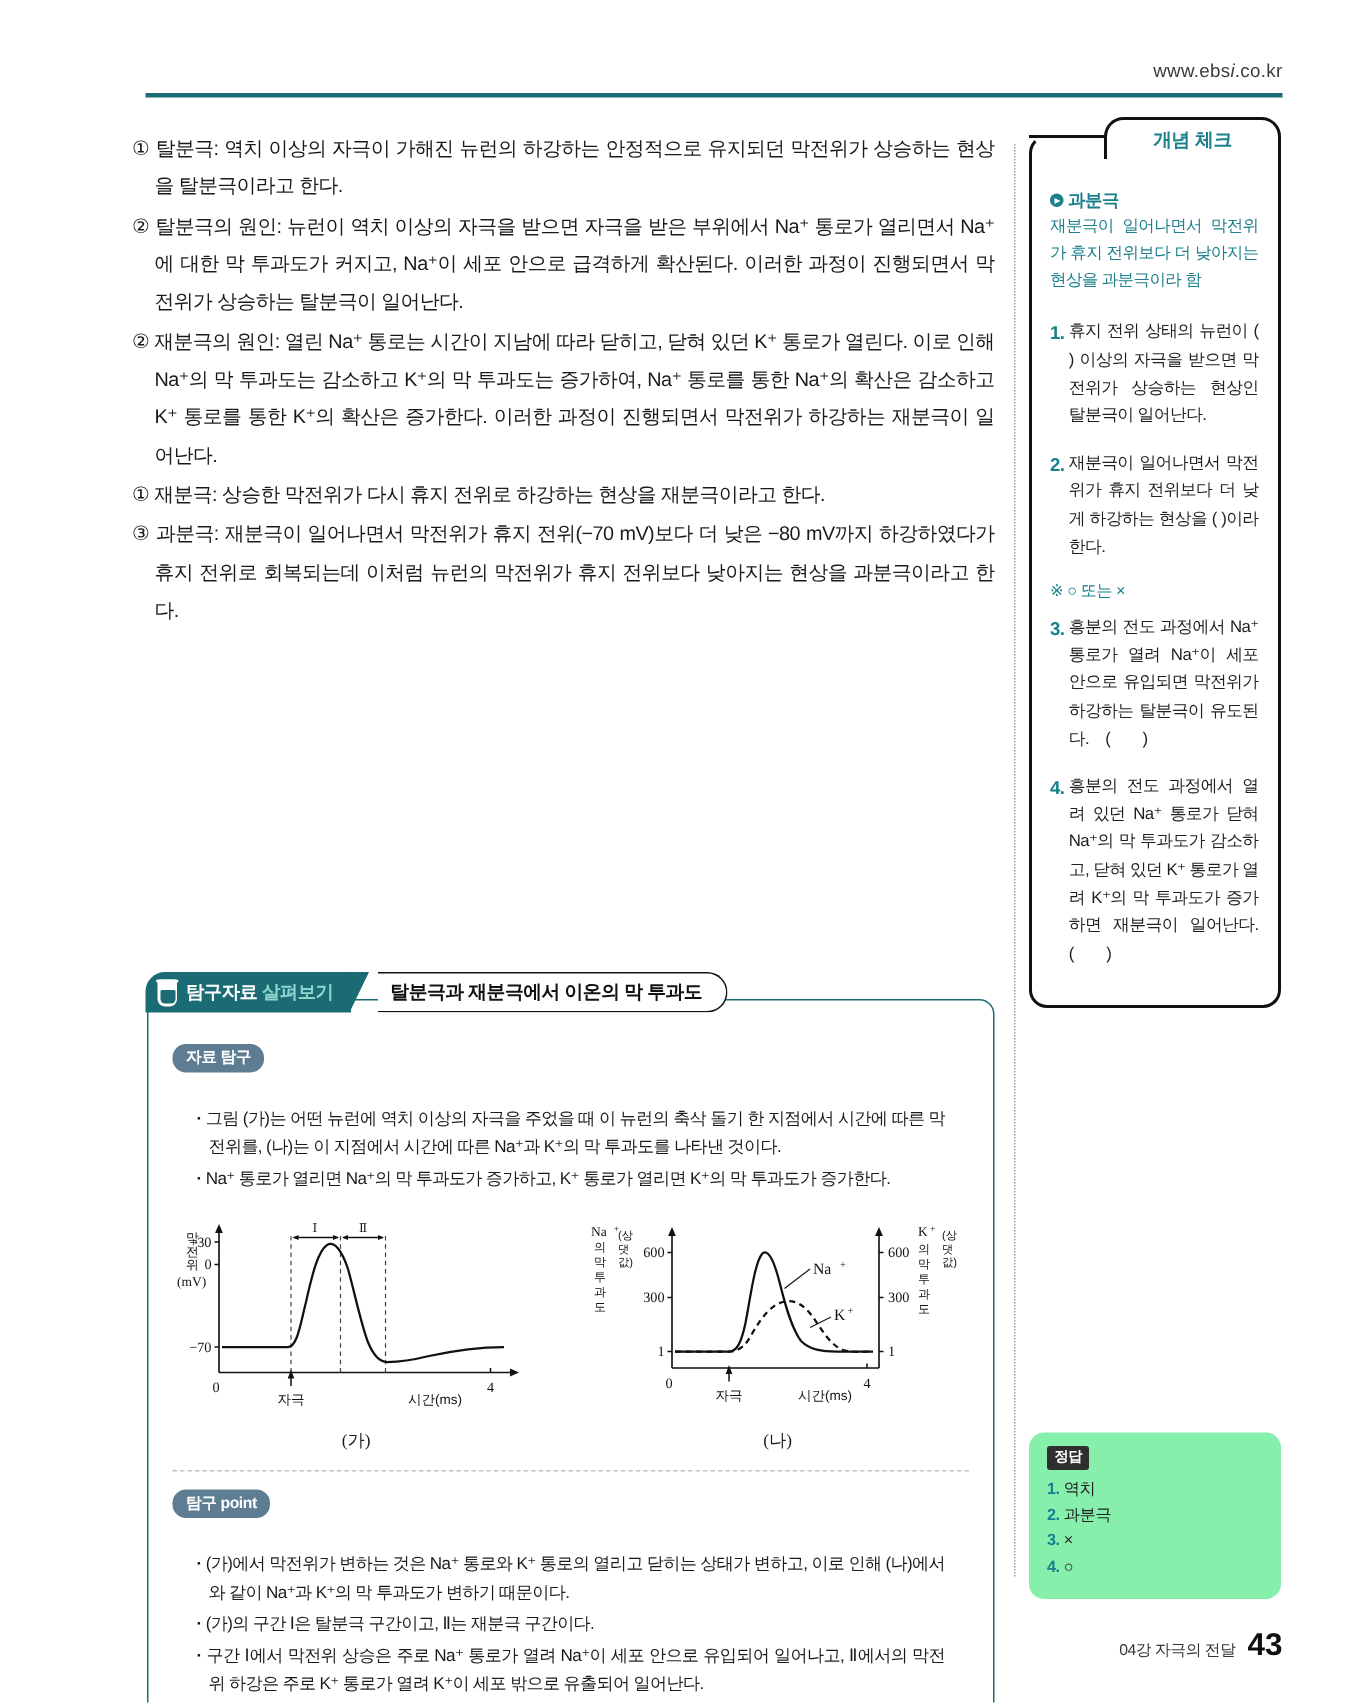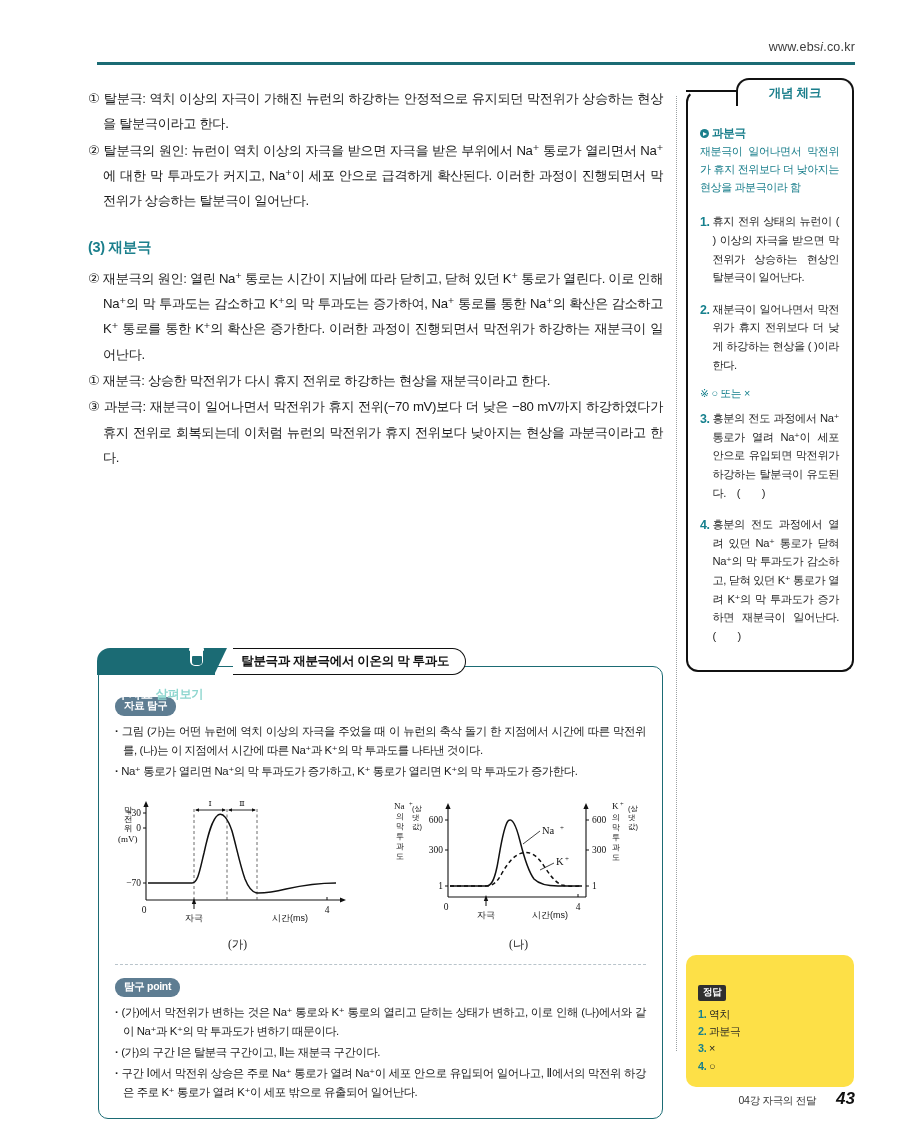--- a/index.html
+++ b/index.html
@@ -164,23 +164,23 @@
     font-size: 10.8px;
     margin: 2px 0 8px 0;
     letter-spacing: -.3px;
   }
 
   .answer-box {
     position: absolute;
     left: 686px;
     top: 955px;
     width: 168px;
-    background: #fde047;
+    background: #86efac;
     border-radius: 10px;
-    padding: 26px 12px 12px 12px;
+    padding: 6px 12px 12px 12px;
     box-sizing: border-box;
   }
   .answer-tag {
     display: inline-block;
     background: #2f2f2f;
     color: #fff;
     font-size: 9.5px;
     font-weight: bold;
     padding: 1.5px 5px;
     border-radius: 2px;
@@ -213,24 +213,23 @@
     top: -19px;
     height: 27px;
     display: flex;
     align-items: stretch;
   }
   .explore-tab-left {
     background: #1b6b74;
     border-radius: 13px 0 0 0;
     padding: 0 12px 0 8px;
     display: flex;
-    align-items: flex-end;
-    gap: 20px;
+    align-items: center;
+    gap: 6px;
     position: relative;
-    flex-direction: column;
   }
   .explore-tab-left::after {
     content: "";
     position: absolute;
     right: -12px; top: 0;
     border-left: 13px solid #1b6b74;
     border-bottom: 27px solid transparent;
   }
   .tube-icon {
     width: 13px; height: 18px;
@@ -283,21 +282,21 @@
     display: inline-block;
     background: #5e7d92;
     color: #fff;
     font-size: 10.5px;
     font-weight: bold;
     padding: 2.5px 9px;
     border-radius: 9px;
     letter-spacing: -.3px;
     margin-bottom: 6px;
   }
-  .ex-bullets { margin: 0; }
+  .ex-bullets { margin: 16px; }
   .ex-bullet {
     font-size: 11.4px;
     line-height: 1.72;
     letter-spacing: -.42px;
     text-align: justify;
     padding-left: 8px;
     text-indent: -8px;
     margin-bottom: 1px;
   }
   .ex-bullet::before { content: "· "; font-weight: bold; }
@@ -328,21 +327,20 @@
 <div class="site-url">
   <span>www.ebs</span><i>i</i><span>.co.kr</span>
 </div>
 <div class="header-rule"></div>
 
 <div class="main-col">
 
   <p class="para">① 탈분극: 역치 이상의 자극이 가해진 뉴런의 하강하는 안정적으로 유지되던 막전위가 상승하는 현상을 탈분극이라고 한다.</p>
   <p class="para">② 탈분극의 원인: 뉴런이 역치 이상의 자극을 받으면 자극을 받은 부위에서 Na⁺ 통로가 열리면서 Na⁺에 대한 막 투과도가 커지고, Na⁺이 세포 안으로 급격하게 확산된다. 이러한 과정이 진행되면서 막전위가 상승하는 탈분극이 일어난다.</p>
 
-  <h2 class="sec-head second">(3) 재분극</h2>
   <p class="para">② 재분극의 원인: 열린 Na⁺ 통로는 시간이 지남에 따라 닫히고, 닫혀 있던 K⁺ 통로가 열린다. 이로 인해 Na⁺의 막 투과도는 감소하고 K⁺의 막 투과도는 증가하여, Na⁺ 통로를 통한 Na⁺의 확산은 감소하고 K⁺ 통로를 통한 K⁺의 확산은 증가한다. 이러한 과정이 진행되면서 막전위가 하강하는 재분극이 일어난다.</p>
   <p class="para">① 재분극: 상승한 막전위가 다시 휴지 전위로 하강하는 현상을 재분극이라고 한다.</p>
   <p class="para">③ 과분극: 재분극이 일어나면서 막전위가 휴지 전위(−70 mV)보다 더 낮은 −80 mV까지 하강하였다가 휴지 전위로 회복되는데 이처럼 뉴런의 막전위가 휴지 전위보다 낮아지는 현상을 과분극이라고 한다.</p>
 
 </div>
 
 <div class="side-divider"></div>
 
 <div class="concept-box">
   <div class="concept-topline"></div>
@@ -547,16 +545,16 @@
     <div class="badge">탐구 point</div>
     <div class="ex-bullets">
       <div class="ex-bullet">(가)에서 막전위가 변하는 것은 Na⁺ 통로와 K⁺ 통로의 열리고 닫히는 상태가 변하고, 이로 인해 (나)에서와 같이 Na⁺과 K⁺의 막 투과도가 변하기 때문이다.</div>
       <div class="ex-bullet">(가)의 구간 Ⅰ은 탈분극 구간이고, Ⅱ는 재분극 구간이다.</div>
       <div class="ex-bullet">구간 Ⅰ에서 막전위 상승은 주로 Na⁺ 통로가 열려 Na⁺이 세포 안으로 유입되어 일어나고, Ⅱ에서의 막전위 하강은 주로 K⁺ 통로가 열려 K⁺이 세포 밖으로 유출되어 일어난다.</div>
     </div>
   </div>
 
 </div>
 
-<div style="position:absolute; right:45px; bottom:26px; display:flex; align-items:baseline; gap:20px;">
+<div style="position:absolute; right:45px; bottom:26px; display:flex; align-items:baseline; gap:8px;">
   <span style="font-size:10.5px; color:#333; letter-spacing:-.3px;">04강 자극의 전달</span>
-  <span style="font-size:17px; font-weight:bold; color:#111;font-style:italic;">43</span>
+  <span style="font-size:21px; font-weight:bold; color:#111;">43</span>
 </div>
 
 </body></html>

